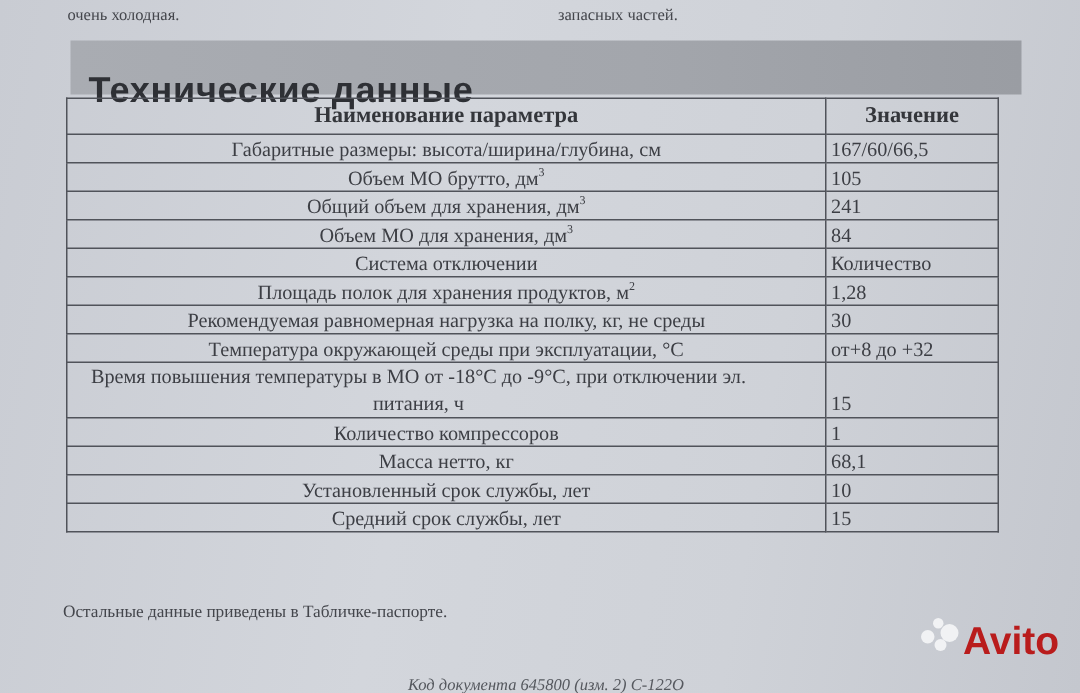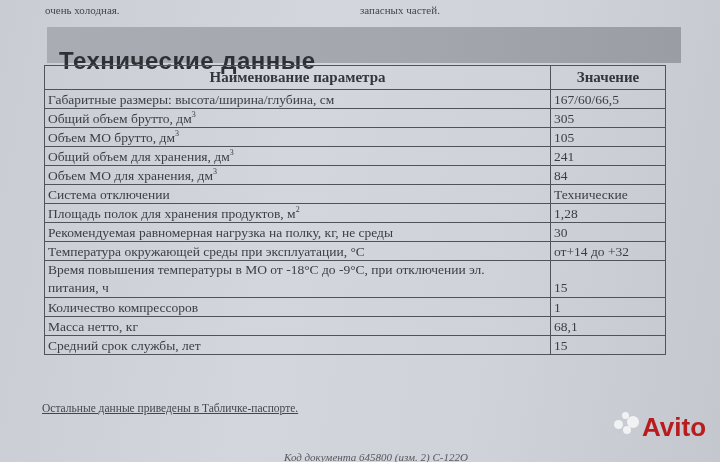--- a/index.html
+++ b/index.html
@@ -18,100 +18,101 @@
     font-family: "Liberation Sans", sans-serif; font-weight: bold; font-size: 24px;
     color: #2e3035; letter-spacing: 0.5px;
   }
   table.spec {
     position: absolute; left: 44px; top: 65px; width: 622px;
     border-collapse: collapse; font-size: 13.5px; color: #3c3e44;
   }
   table.spec td, table.spec th {
     border: 1.3px solid #50535a; padding: 0 3px; height: 18px; line-height: 17px;
     white-space: nowrap;
+    text-align: center;
   }
   table.spec th { height: 23px; font-size: 15px; font-weight: bold; color: #34363b; text-align: center; }
   table.spec td.val { text-align: left; width: 108px; }
   table.spec tr.tall td { height: 36px; vertical-align: top; line-height: 18px; white-space: normal; margin-top: 20px; }
   table.spec tr.tall td.val { vertical-align: bottom; }
   sup { font-size: 8px; vertical-align: 6px; line-height: 0; }
-  .footnote { position: absolute; left: 42px; top: 402px; font-size: 11.5px; color: #44464c; text-decoration: underline; }
-  .bottom-cut { position: absolute; left: 284px; top: 451px; font-size: 11px; font-style: italic; color: #55585e; }
+  .footnote { position: absolute; left: 42px; top: 402px; font-size: 11.5px; color: #44464c; }
+  .bottom-cut { position: absolute; left: 272px; top: 451px; font-size: 11px; font-style: italic; color: #55585e; }
   .avito {
     position: absolute; left: 614px; top: 412px; display: flex; 
     font-family: "Liberation Sans", sans-serif; font-size: 26px; font-weight: bold; color: #b91c1c;
   }
   .avito .dots { position: relative; width: 26px; height: 22px; margin-right: 2px; }
   .avito .dots i { position: absolute; border-radius: 50%; background: #f1f2f4; }
 </style>
 </head>
 <body>
 
 <div class="top-note" style="left:45px">очень холодная.</div>
-<div class="top-note" style="left:360px">запасных частей.</div>
+<div class="top-note" style="left:372px">запасных частей.</div>
 
 <div class="title-bar">
   <span>Технические данные</span>
 </div>
 
 <table class="spec">
   <thead>
     <tr>
       <th>Наименование параметра</th>
       <th style="width:108px">Значение</th>
     </tr>
   </thead>
   <tbody>
     <tr>
         <td><span>Габаритные размеры: высота/ширина/глубина,  см</span></td>
         <td class="val">167/60/66,5</td>
       </tr>
     <tr>
-        <td><span>Общий объем брутто, дм</span><sup>3</sup></td>
-        <td class="val">305</td>
-      </tr>
-    <tr>
         <td><span>Объем МО брутто, дм</span><sup>3</sup></td>
         <td class="val">105</td>
       </tr>
     <tr>
         <td><span>Общий объем для хранения, дм</span><sup>3</sup></td>
         <td class="val">241</td>
       </tr>
     <tr>
         <td><span>Объем МО для хранения, дм</span><sup>3</sup></td>
         <td class="val">84</td>
       </tr>
     <tr>
         <td><span>Система отключении</span></td>
-        <td class="val">Технические</td>
+        <td class="val">Количество</td>
       </tr>
     <tr>
         <td><span>Площадь полок для хранения продуктов, м</span><sup>2</sup></td>
         <td class="val">1,28</td>
       </tr>
     <tr>
         <td><span>Рекомендуемая равномерная нагрузка на полку,  кг, не среды</span></td>
         <td class="val">30</td>
       </tr>
     <tr>
         <td><span>Температура окружающей среды при эксплуатации, °С</span></td>
-        <td class="val">от+14 до +32</td>
+        <td class="val">от+8 до +32</td>
       </tr>
     <tr class="tall">
         <td style="padding-right:40px"><span>Время повышения температуры в МО от  -18°С до -9°С, при отключении эл. питания, ч</span></td>
         <td class="val">15</td>
       </tr>
     <tr>
         <td><span>Количество компрессоров</span></td>
         <td class="val">1</td>
       </tr>
     <tr>
         <td><span>Масса нетто, кг</span></td>
         <td class="val">68,1</td>
+      </tr>
+    <tr>
+        <td><span>Установленный срок службы, лет</span></td>
+        <td class="val">10</td>
       </tr>
     <tr>
         <td><span>Средний срок службы, лет</span></td>
         <td class="val">15</td>
       </tr>
   </tbody>
 </table>
 
 <div class="footnote">Остальные данные приведены в Табличке-паспорте.</div>
 

